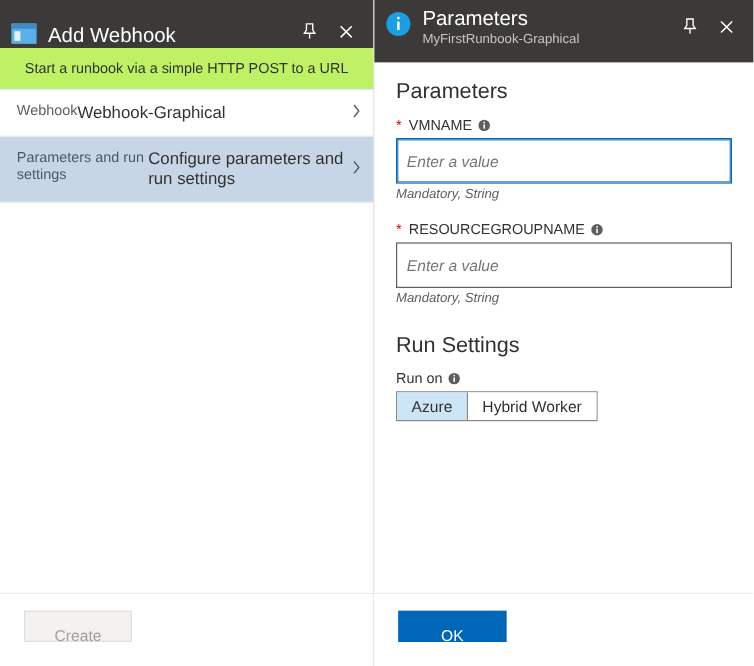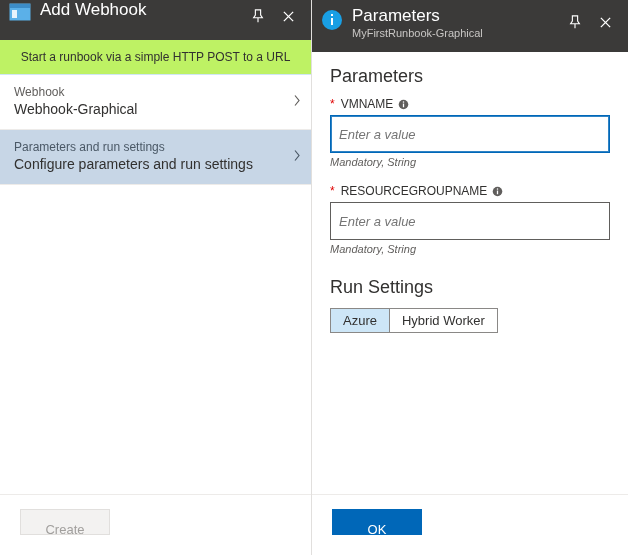--- a/index.html
+++ b/index.html
@@ -20,21 +20,21 @@
     position: relative;
   }
   .pane-left { width: 312px; border-right: 1px solid #e1dfdd; }
   .pane-right { width: 316px; }
 
   
   .hdr {
     background: #3b3a39;
     color: #fff;
     display: flex;
-    align-items: flex-start;
+    align-items: flex-end;
     height: 40px;
     padding: 0 8px 0 8px;
   }
   .hdr.tall { height: 52px; align-items: flex-start; padding-top: 6px; }
   .hdr-icon {
     width: 24px; height: 24px; display: flex; align-items: center; justify-content: center;
     margin-right: 8px; flex-shrink: 0;
   }
   .hdr-titlewrap { flex: 1; display: flex; flex-direction: column; justify-content: center; overflow: hidden;}
   .hdr-title { font-size: 17px; font-weight: 400; line-height: 20px; white-space: nowrap;}
@@ -53,21 +53,21 @@
     padding: 10px 14px;
     text-align: center;
     border-bottom: 1px solid #d0e7f5;
   }
 
   
   .cfg-row {
     padding: 10px 14px 12px 14px;
     border-bottom: 1px solid #edebe9;
     display: flex;
-    flex-direction: column;
+    flex-direction: row;
     position: relative;
     cursor: pointer;
     background: #fff;
   }
   .cfg-row.selected { background: #c7d6e6; }
   .cfg-row .label { font-size: 12px; color: #605e5c; margin-bottom: 2px; }
   .cfg-row .value { font-size: 14px; color: #323130; }
   .cfg-row.selected .label { color: #4a5866; }
   .cfg-chevron {
     position: absolute; right: 10px; top: 50%; transform: translateY(-50%);
@@ -233,20 +233,30 @@
               <rect x="5.3" y="5" width="1.4" height="4" fill="#fff"></rect>
               <rect x="5.3" y="2.6" width="1.4" height="1.4" fill="#fff"></rect>
             </svg>
         </span>
       </div>
       <input class="text-input" type="text" placeholder="Enter a value" style="">
       <div class="hint">Mandatory, String</div>
     </div>
 
     <div class="section-title" style="margin-top:22px;">Run Settings</div>
+    <div class="runon-row">
+      <span>Run on</span>
+      <span class="info-ico">
+        <svg width="11" height="11" viewBox="0 0 12 12">
+            <circle cx="6" cy="6" r="5.2" fill="#605e5c"></circle>
+            <rect x="5.3" y="5" width="1.4" height="4" fill="#fff"></rect>
+            <rect x="5.3" y="2.6" width="1.4" height="1.4" fill="#fff"></rect>
+          </svg>
+      </span>
+    </div>
     <div class="toggle-group">
       <div class="toggle-opt selected">Azure</div>
       <div class="toggle-opt">Hybrid Worker</div>
     </div>
   </div>
 
   <div class="footer">
     <button class="btn primary">OK</button>
   </div>
 </div>

